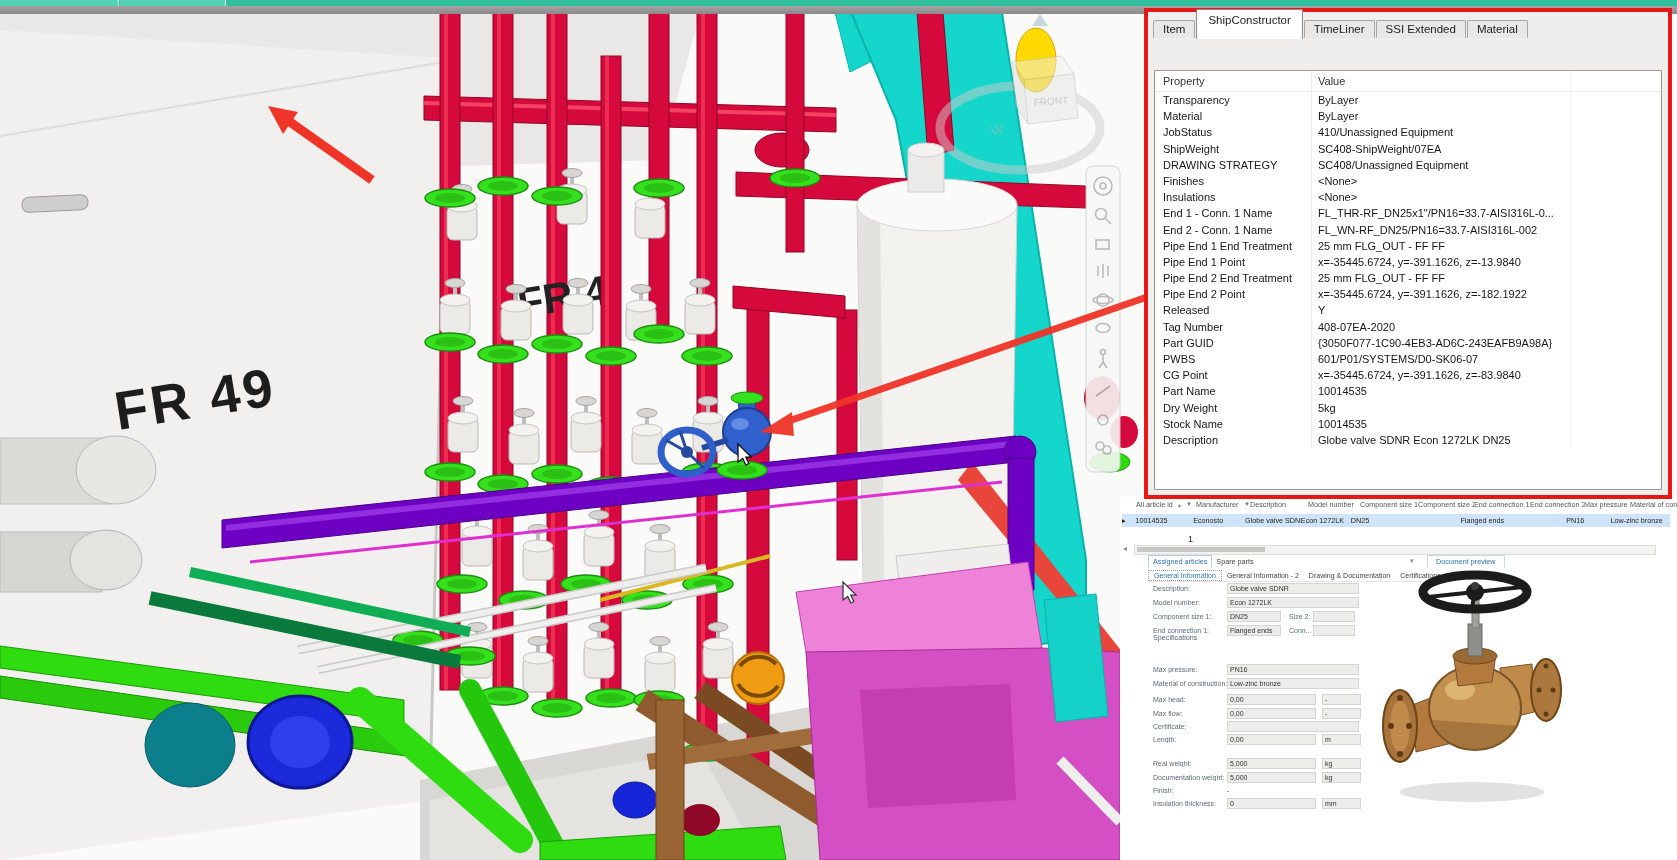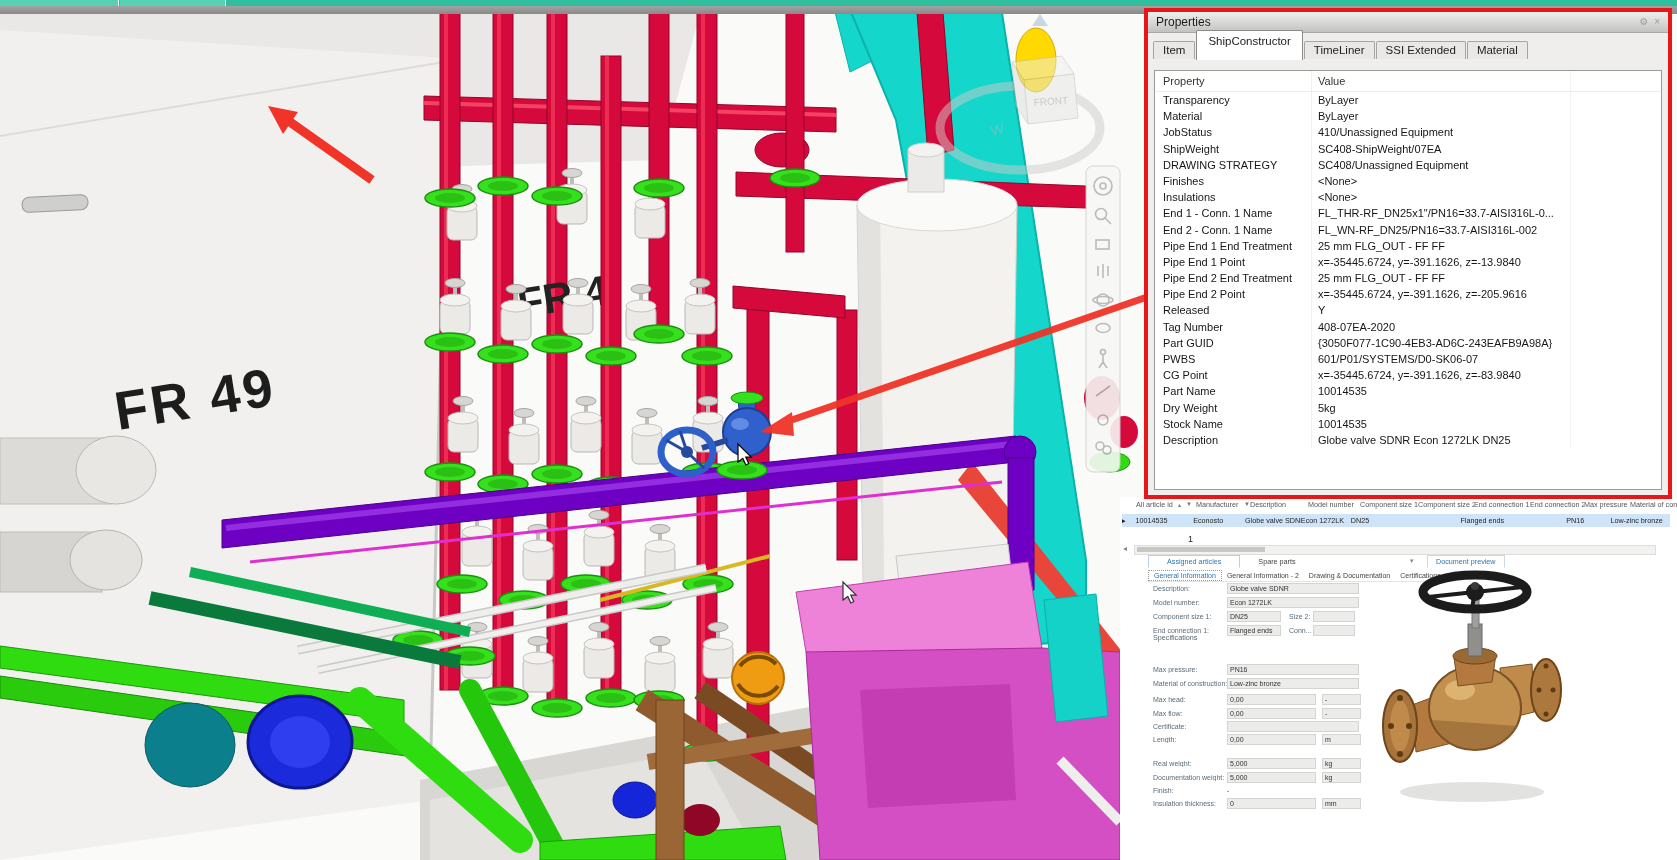--- a/index.html
+++ b/index.html
@@ -37,21 +37,21 @@
   .gcell{overflow:hidden;white-space:nowrap;padding-right:2px;}
   .g0{width:12px;} .g1{width:58px;} .g2{width:52px;} .g3{width:56px;} .g4{width:50px;} .g5{width:56px;}
   .g6{width:54px;} .g7{width:54px;} .g8{width:52px;} .g9{width:44px;} .g10{width:60px;}
   .grow{left:2px;top:17px;display:flex;height:13px;line-height:13px;background:#cfe4f8;width:548px;color:#222;}
   .micro{font-size:6px;color:#777;}
   .pager{left:68px;top:37px;font-size:9px;color:#222;}
   .scrolltrack{left:14px;top:48px;width:520px;height:8px;background:#f2f2f0;border:1px solid #dddddb;}
   .scrollthumb{position:absolute;left:2px;top:1px;width:128px;height:5px;background:#c7c7c4;}
   .scrollarrow{left:3px;top:47px;font-size:8px;color:#888;}
   .tabrow{left:28px;top:58px;display:flex;align-items:center;}
-  .ctab{font-size:7.2px;padding:1px 18px;}
+  .ctab{font-size:7.2px;padding:1px 4px;}
   .ctab.active{color:#2c74b4;background:#fff;border:1px solid #b9cfe2;border-bottom:1px solid #fff;}
   .ctab.plain{color:#444;}
   .dropdown{left:290px;top:60px;color:#888;font-size:7px;}
   .tab-preview{left:307px;top:58px;font-size:7.2px;color:#2c74b4;background:#fff;
                border:1px solid #c9d9e8;border-bottom:1px solid #fff;padding:1px 8px;}
   .subtabrow{left:28px;top:73px;display:flex;align-items:center;border-bottom:1px solid #e4e4e2;width:300px;}
   .stab{font-size:7px;padding:1px 5px;color:#444;white-space:nowrap;}
   .stab.active{color:#2c74b4;border:1px dotted #9a9a98;background:#fff;}
   .stico{color:#9a9a98;font-size:6.5px;margin-left:3px;}
   
@@ -336,26 +336,20 @@
 </svg>
 </div>
 
 <div class="top-teal">
   <div class="teal-seg" style="left:0;width:118px;"></div>
   <div class="teal-seg" style="left:120px;width:105px;"></div>
 </div>
 <div class="top-gray"></div>
 
 <div id="props-panel">
-  <div class="pp-title">
-    <span>Properties</span>
-    <span class="sp"></span>
-    <span class="pp-ticon">⚙</span>
-    <span class="pp-ticon">×</span>
-  </div>
   <div class="pp-tabs">
 
   <div class="pp-tab">Item</div>
         <div class="pp-tab active">ShipConstructor</div>
         <div class="pp-tab">TimeLiner</div>
         <div class="pp-tab">SSI Extended</div>
         <div class="pp-tab">Material</div>
       </div>
   <div class="pp-table">
     <div class="pp-hrow">
@@ -432,21 +426,21 @@
         </div>
 
         <div class="pp-row">
           <div class="cp">Pipe End 2 End Treatment</div>
           <div class="cv">25 mm FLG_OUT - FF FF</div>
           <div class="cx"></div>
         </div>
 
         <div class="pp-row">
           <div class="cp">Pipe End 2 Point</div>
-          <div class="cv">x=-35445.6724, y=-391.1626, z=-205.9616</div>
+          <div class="cv">x=-35445.6724, y=-391.1626, z=-182.1922</div>
           <div class="cx"></div>
         </div>
 
         <div class="pp-row">
           <div class="cp">Released</div>
           <div class="cv">Y</div>
           <div class="cx"></div>
         </div>
 
         <div class="pp-row">

